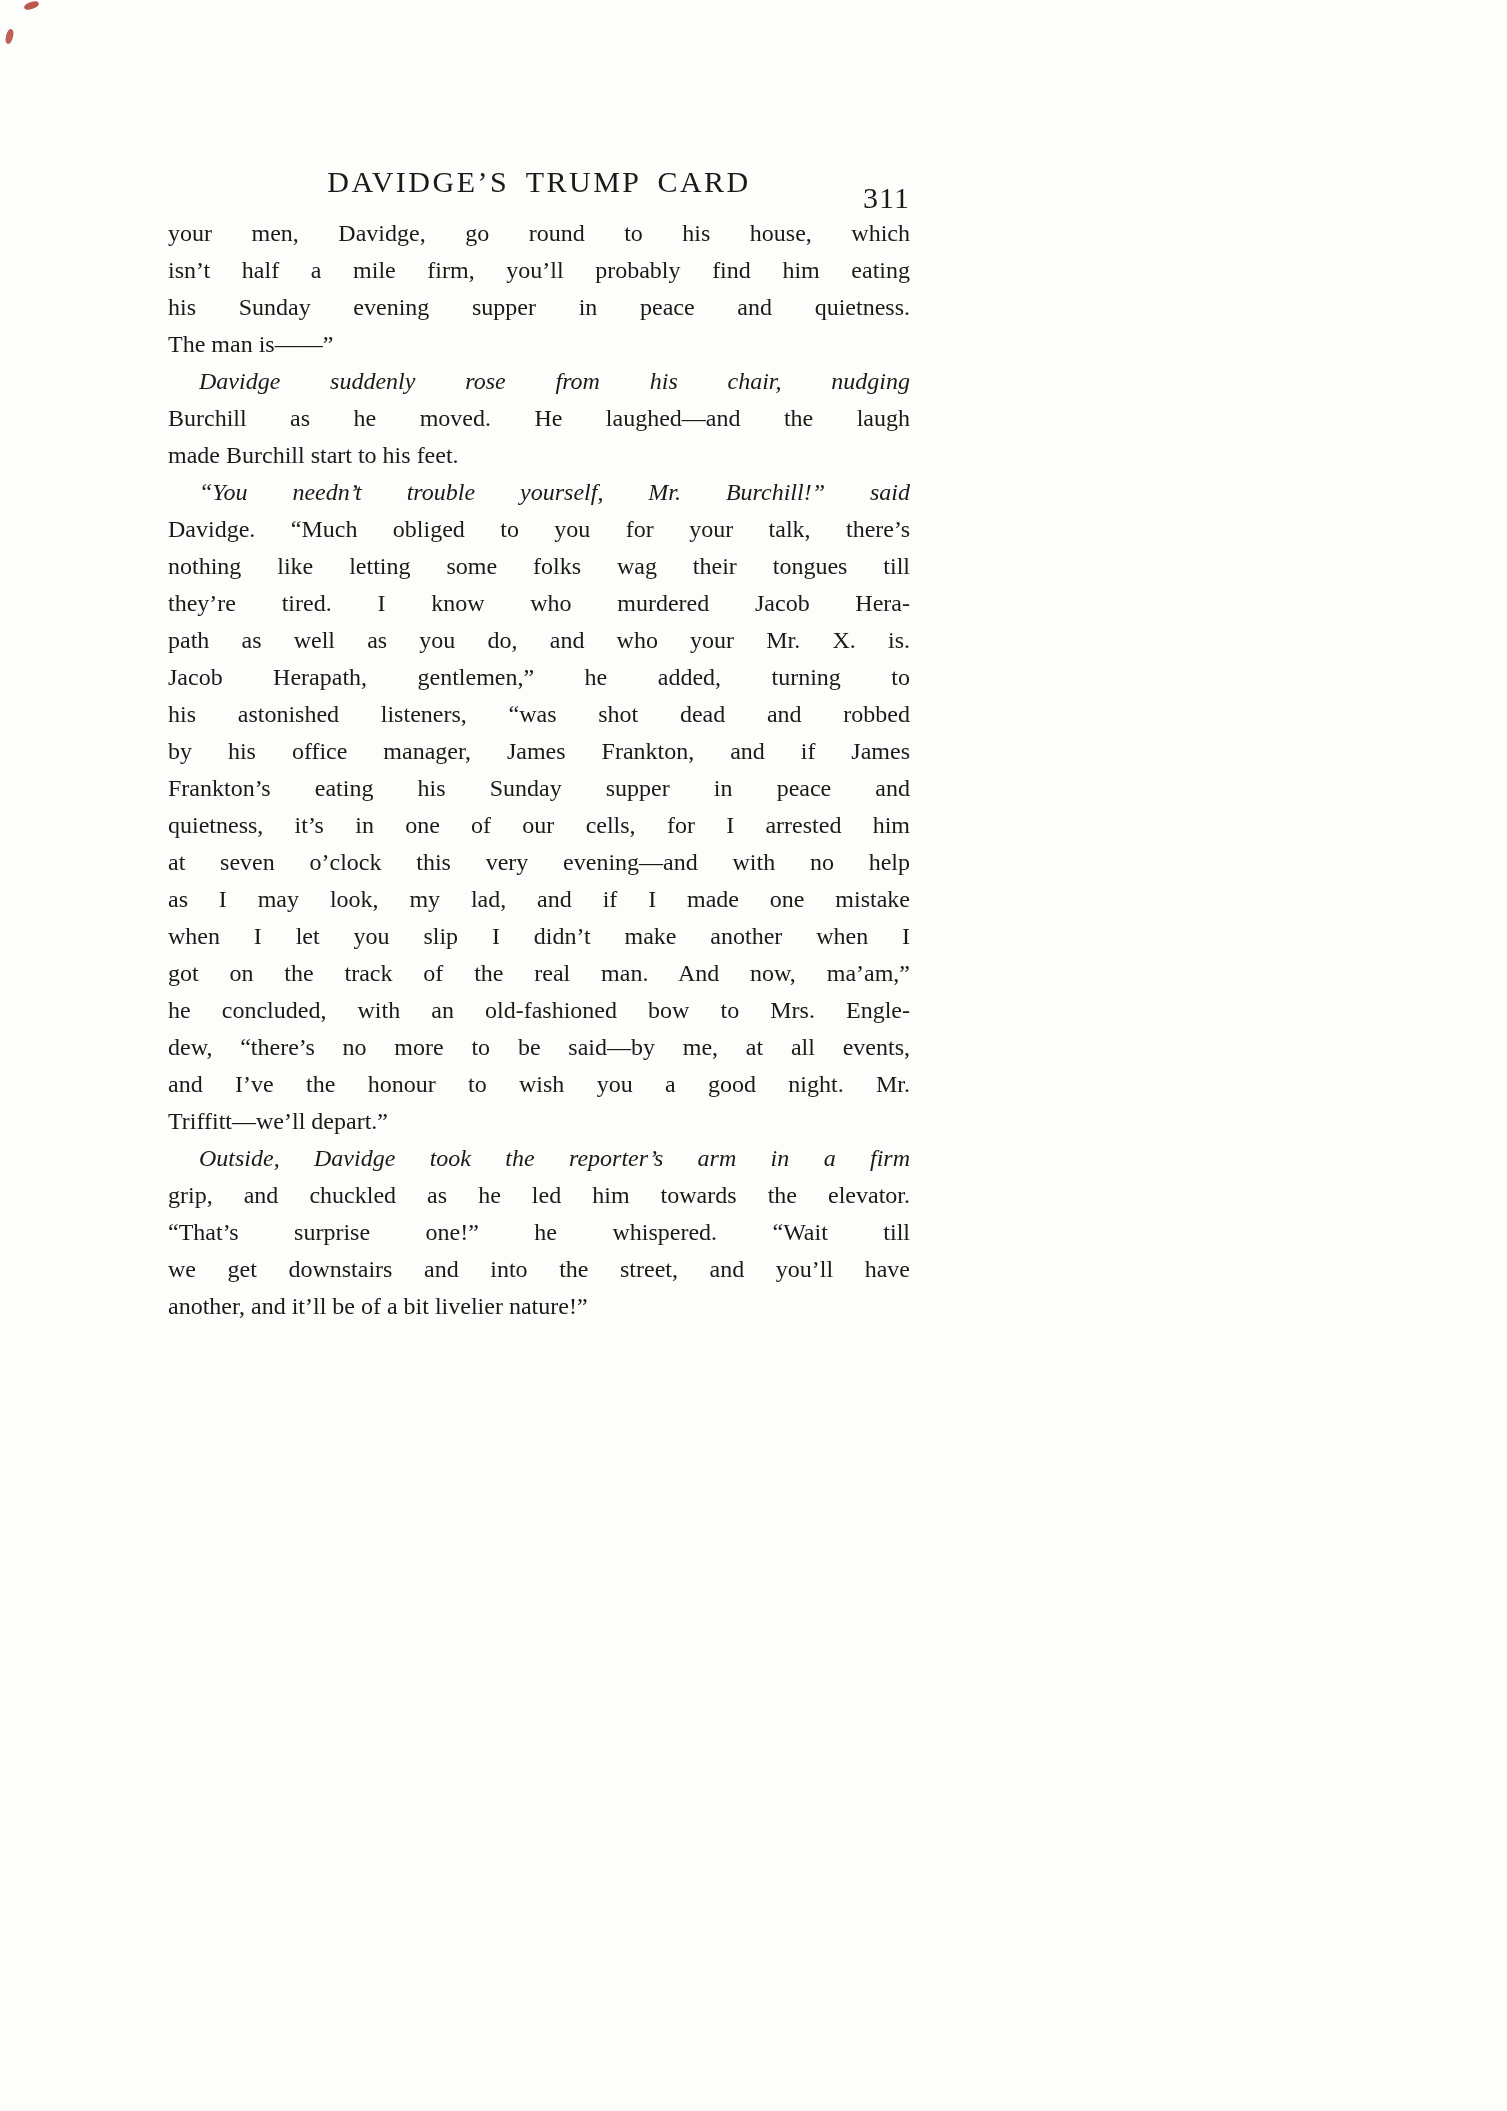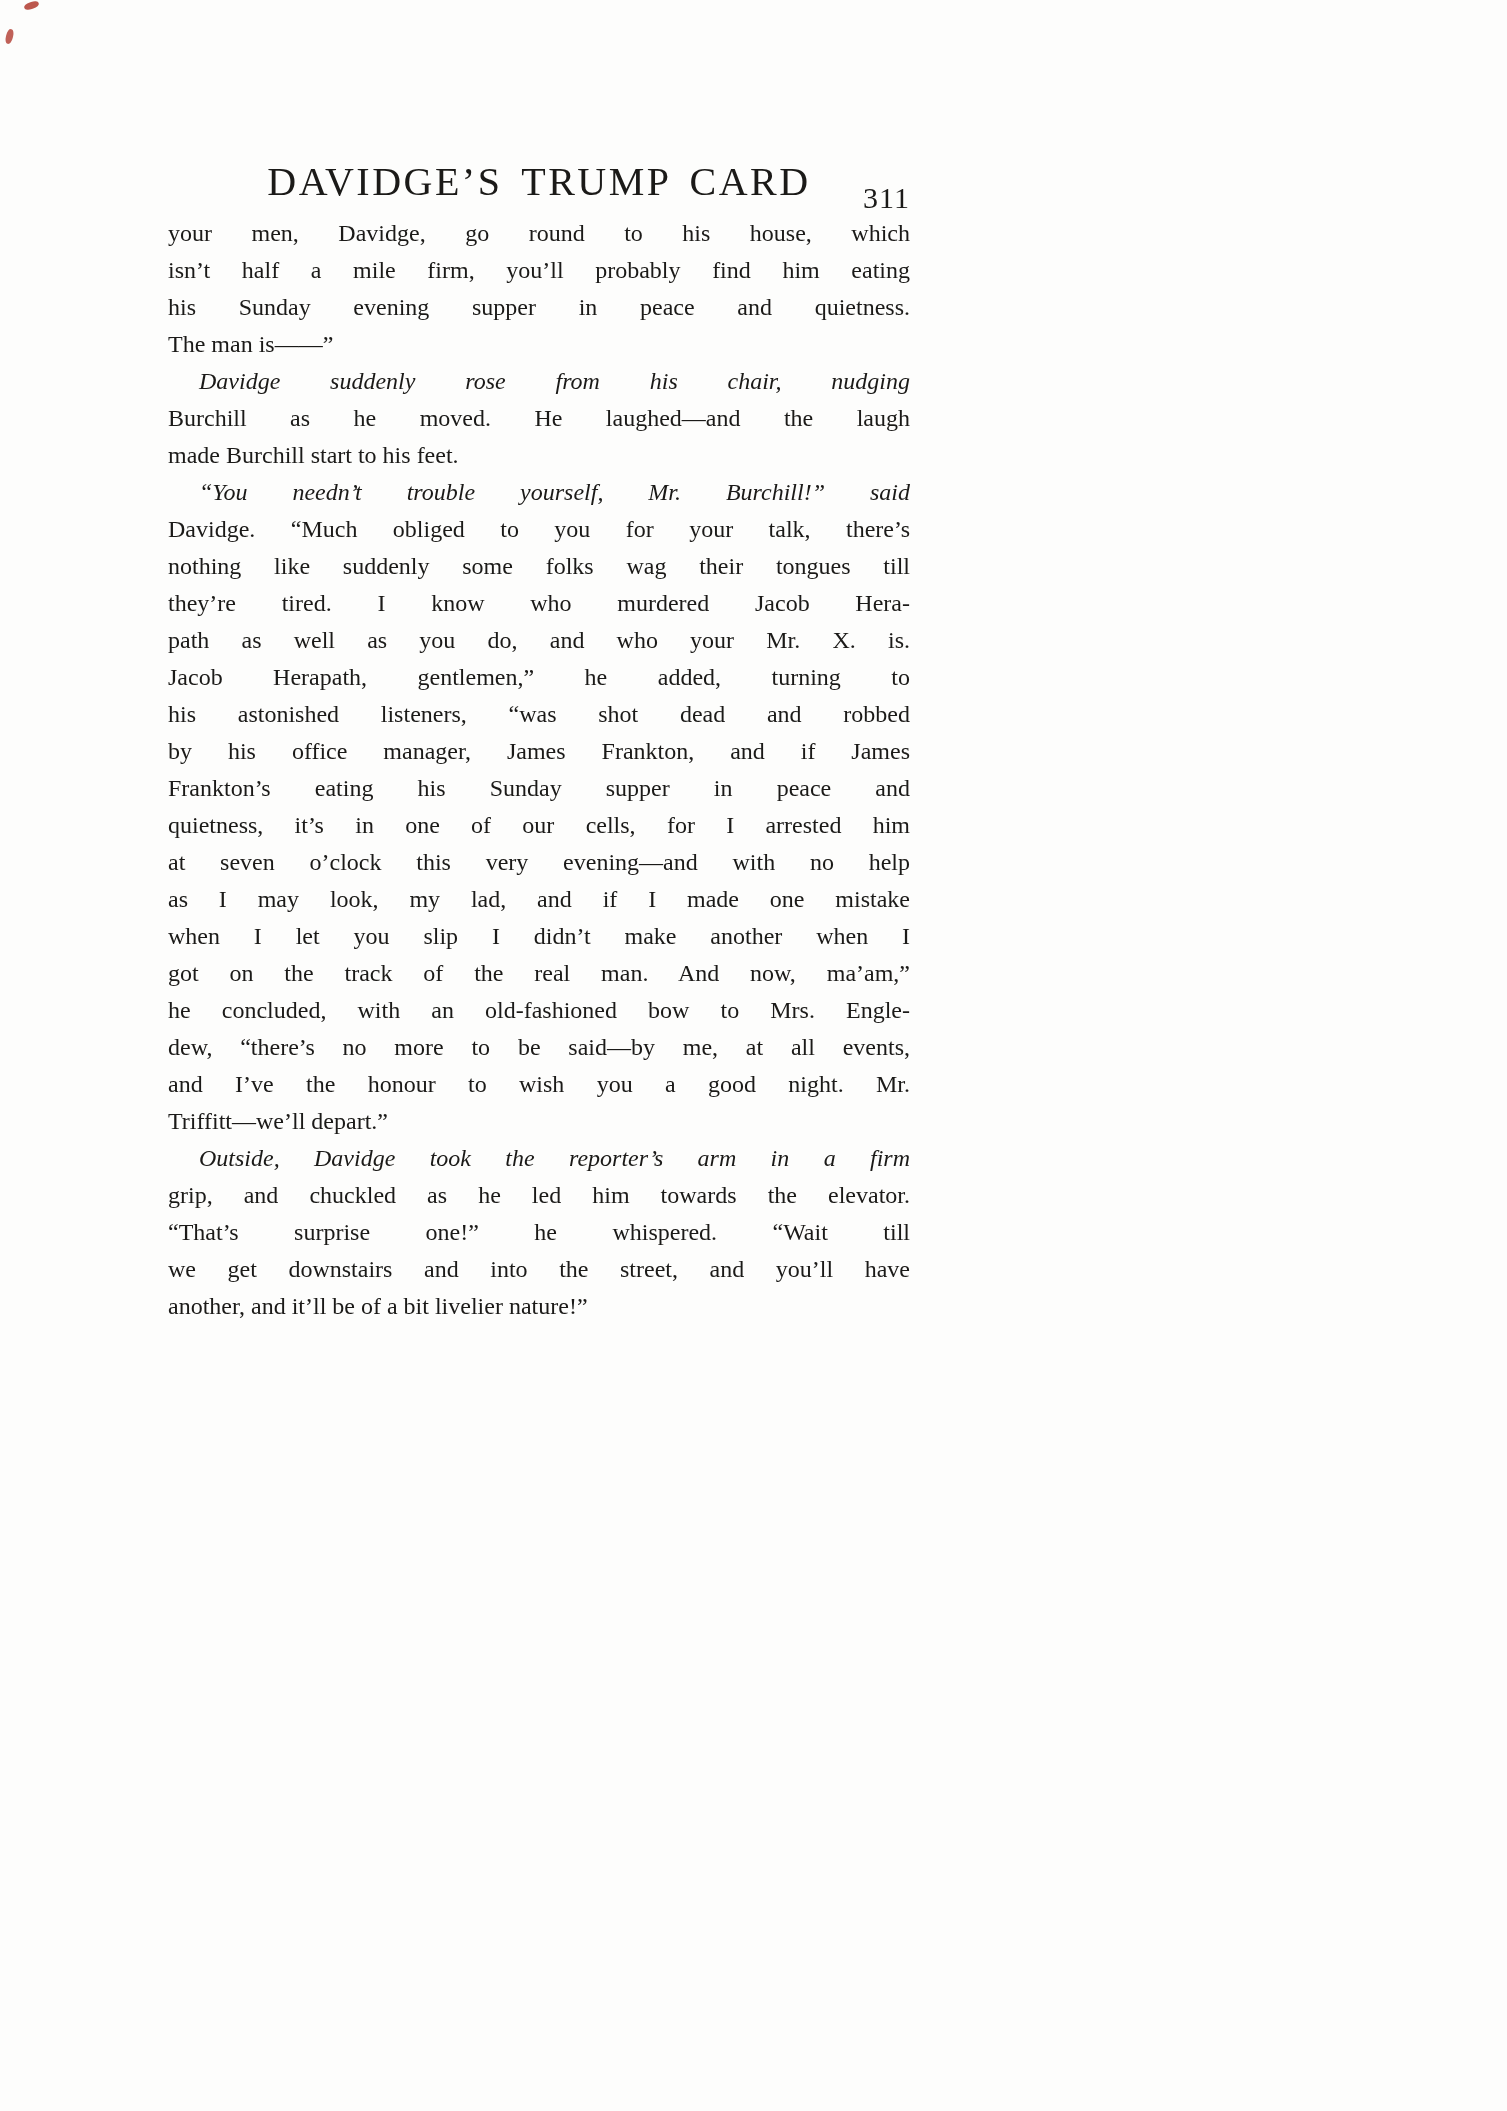--- a/index.html
+++ b/index.html
@@ -33,21 +33,21 @@
   }
 
   .running-header {
     position: relative;
     height: 37px;
     margin-bottom: 15px;
   }
   .chapter-title {
     display: block;
     text-align: center;
-    font-size: 40px;
+    font-size: 30px;
     line-height: 37px;
     letter-spacing: 2.5px;
     word-spacing: 7px;
   }
   .page-number {
     position: absolute;
     right: 0;
     top: 16px;
     font-size: 30px;
     line-height: 37px;
@@ -85,21 +85,21 @@
         <div class="line last-line">The man is——”</div>
       </div>
       <div class="paragraph indented">
         <div class="line first-line">Davidge suddenly rose from his chair, nudging</div>
         <div class="line">Burchill as he moved. He laughed—and the laugh</div>
         <div class="line last-line">made Burchill start to his feet.</div>
       </div>
       <div class="paragraph indented">
         <div class="line first-line">“You needn’t trouble yourself, Mr. Burchill!” said</div>
         <div class="line">Davidge. “Much obliged to you for your talk, there’s</div>
-        <div class="line">nothing like suddenly some folks wag their tongues till</div>
+        <div class="line">nothing like letting some folks wag their tongues till</div>
         <div class="line">they’re tired. I know who murdered Jacob Hera-</div>
         <div class="line">path as well as you do, and who your Mr. X. is.</div>
         <div class="line">Jacob Herapath, gentlemen,” he added, turning to</div>
         <div class="line">his astonished listeners, “was shot dead and robbed</div>
         <div class="line">by his office manager, James Frankton, and if James</div>
         <div class="line">Frankton’s eating his Sunday supper in peace and</div>
         <div class="line">quietness, it’s in one of our cells, for I arrested him</div>
         <div class="line">at seven o’clock this very evening—and with no help</div>
         <div class="line">as I may look, my lad, and if I made one mistake</div>
         <div class="line">when I let you slip I didn’t make another when I</div>

